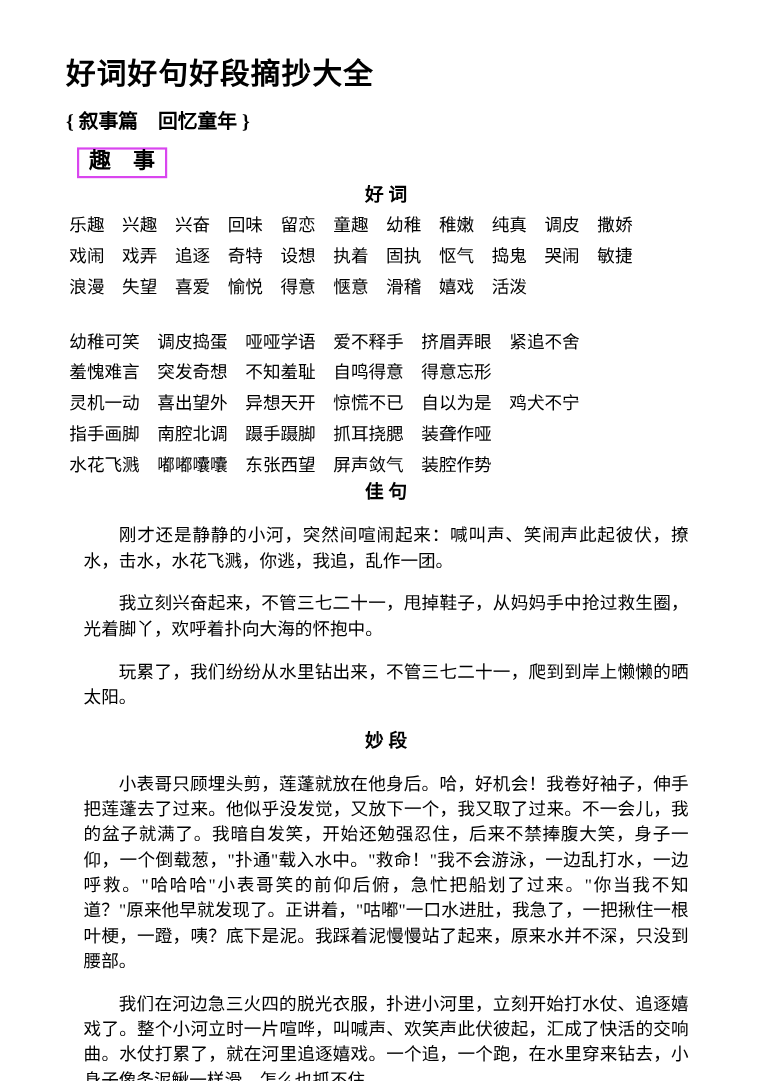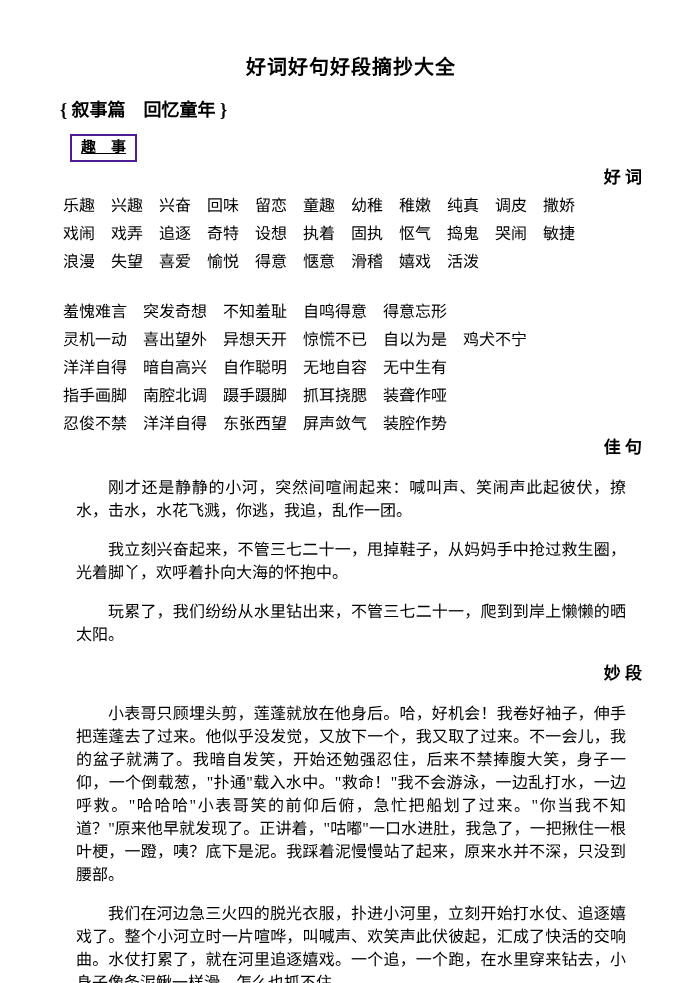--- a/index.html
+++ b/index.html
@@ -15,48 +15,46 @@
     background: #ffffff;
     color: #000000;
     padding: 54px 54px 30px 60px;
     overflow: hidden;
     font-family: "Liberation Serif", "DejaVu Serif", serif;
     font-size: 16px;
     line-height: 23px;
   }
   .doc-title {
     margin: 0 0 18px 0;
-    text-align: center;
-    font-size: 20px;
+    font-size: 27px;
     font-weight: 700;
     line-height: 26px;
     letter-spacing: 1px;
   }
   .section-header {
     margin: 0 0 12px 0;
     font-size: 18px;
     font-weight: 700;
     line-height: 24px;
     font-family: Liberation Serif, serif;
   }
   .topic-box-wrap {
     margin: 0 0 4px 10px;
   }
   .topic-box {
     display: inline-block;
-    border: 2px solid #4c1d95;
+    border: 2px solid #d946ef;
     padding: 1px 9px 2px 9px;
-    font-size: 15px;
+    font-size: 20px;
     font-weight: 700;
     line-height: 21px;
-    text-decoration: underline;
   }
   .center-heading {
     margin: 0;
-    text-align: right;
+    text-align: center;
     font-size: 17px;
     font-weight: 700;
     line-height: 24px;
   }
   .word-row {
     margin: 4px 0 0 3px;
     font-size: 16px;
     line-height: 24px;
     white-space: nowrap;
   }
@@ -88,25 +86,25 @@
   </div>
 
   <div class="center-heading">好 词</div>
 
   <div class="word-row">乐趣　兴趣　兴奋　回味　留恋　童趣　幼稚　稚嫩　纯真　调皮　撒娇</div>
   <div class="word-row">戏闹　戏弄　追逐　奇特　设想　执着　固执　怄气　捣鬼　哭闹　敏捷</div>
   <div class="word-row">浪漫　失望　喜爱　愉悦　得意　惬意　滑稽　嬉戏　活泼</div>
 
   <div class="row-gap"></div>
 
+  <div class="word-row">幼稚可笑　调皮捣蛋　哑哑学语　爱不释手　挤眉弄眼　紧追不舍</div>
   <div class="word-row">羞愧难言　突发奇想　不知羞耻　自鸣得意　得意忘形</div>
   <div class="word-row">灵机一动　喜出望外　异想天开　惊慌不已　自以为是　鸡犬不宁</div>
-  <div class="word-row">洋洋自得　暗自高兴　自作聪明　无地自容　无中生有</div>
   <div class="word-row">指手画脚　南腔北调　蹑手蹑脚　抓耳挠腮　装聋作哑</div>
-  <div class="word-row">忍俊不禁　洋洋自得　东张西望　屏声敛气　装腔作势</div>
+  <div class="word-row">水花飞溅　嘟嘟囔囔　东张西望　屏声敛气　装腔作势</div>
 
   <div class="center-heading">佳 句</div>
 
   <p class="para">刚才还是静静的小河，突然间喧闹起来：喊叫声、笑闹声此起彼伏，撩水，击水，水花飞溅，你逃，我追，乱作一团。</p>
   <p class="para">我立刻兴奋起来，不管三七二十一，甩掉鞋子，从妈妈手中抢过救生圈，光着脚丫，欢呼着扑向大海的怀抱中。</p>
   <p class="para">玩累了，我们纷纷从水里钻出来，不管三七二十一，爬到到岸上懒懒的晒太阳。</p>
 
   <div class="center-heading">妙 段</div>
 
   <p class="para">小表哥只顾埋头剪，莲蓬就放在他身后。哈，好机会！我卷好袖子，伸手把莲蓬去了过来。他似乎没发觉，又放下一个，我又取了过来。不一会儿，我的盆子就满了。我暗自发笑，开始还勉强忍住，后来不禁捧腹大笑，身子一仰，一个倒载葱，"扑通"载入水中。"救命！"我不会游泳，一边乱打水，一边呼救。"哈哈哈"小表哥笑的前仰后俯，急忙把船划了过来。"你当我不知道？"原来他早就发现了。正讲着，"咕嘟"一口水进肚，我急了，一把揪住一根叶梗，一蹬，咦？底下是泥。我踩着泥慢慢站了起来，原来水并不深，只没到腰部。</p>

